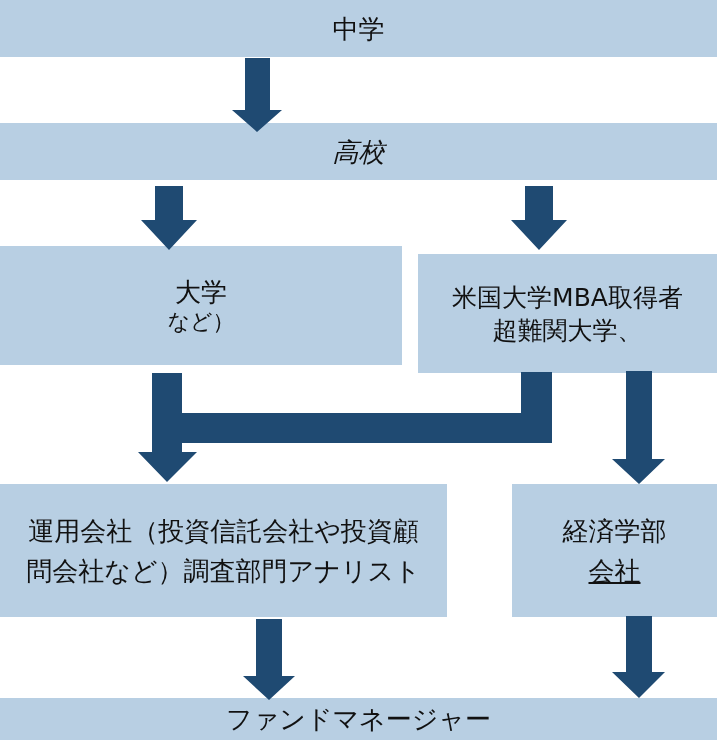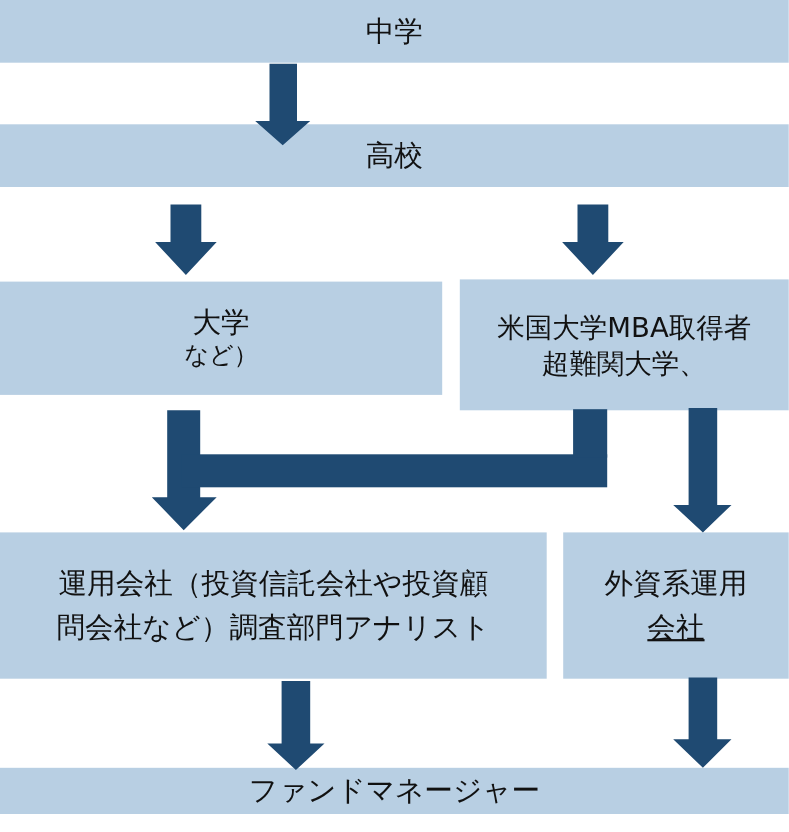--- a/index.html
+++ b/index.html
@@ -13,41 +13,41 @@
   svg.arrows { position:absolute; left:0; top:0; }
   .fill { fill:#1f4a72; }
 </style>
 </head>
 <body>
 
 <div class="box t27" style="left:0;top:0;width:717px;height:57px;">
   <span>中学</span>
 </div>
 
-<div class="box t27" style="left:0;top:113px;width:717px;height:57px;">
+<div class="box t27" style="left:0;top:123px;width:717px;height:57px;font-style:italic;">
   <span>高校</span>
 </div>
 
-<div class="box" style="left:0;top:256px;width:402px;height:103px;">
+<div class="box" style="left:0;top:246px;width:402px;height:119px;">
   <span class="t27">大学</span>
   <span class="t23">など）</span>
 </div>
 
 <div class="box t25" style="left:418px;top:254px;width:299px;height:119px;">
   <span>米国大学MBA取得者</span>
   <span>超難関大学、</span>
 </div>
 
-<div class="box t27" style="left:0;top:484px;width:497px;height:133px;">
+<div class="box t27" style="left:0;top:484px;width:447px;height:133px;">
   <span style="line-height:40px;">運用会社（投資信託会社や投資顧</span>
   <span style="line-height:40px;">問会社など）調査部門アナリスト</span>
 </div>
 
 <div class="box t27" style="left:512px;top:484px;width:205px;height:133px;">
-  <span style="line-height:40px;">外資系運用</span>
+  <span style="line-height:40px;">経済学部</span>
   <span style="line-height:40px;text-decoration:underline;">会社</span>
 </div>
 
 <div class="box t27" style="left:0;top:698px;width:717px;height:42px;">
   <span>ファンドマネージャー</span>
 </div>
 
 <svg class="arrows" width="717" height="756">
   <polygon class="fill" points="245,58 270,58 270,110 282,110 257,132 232,110 245,110"></polygon>
   <polygon class="fill" points="155,186 183,186 183,220 197,220 169,250 141,220 155,220"></polygon>

